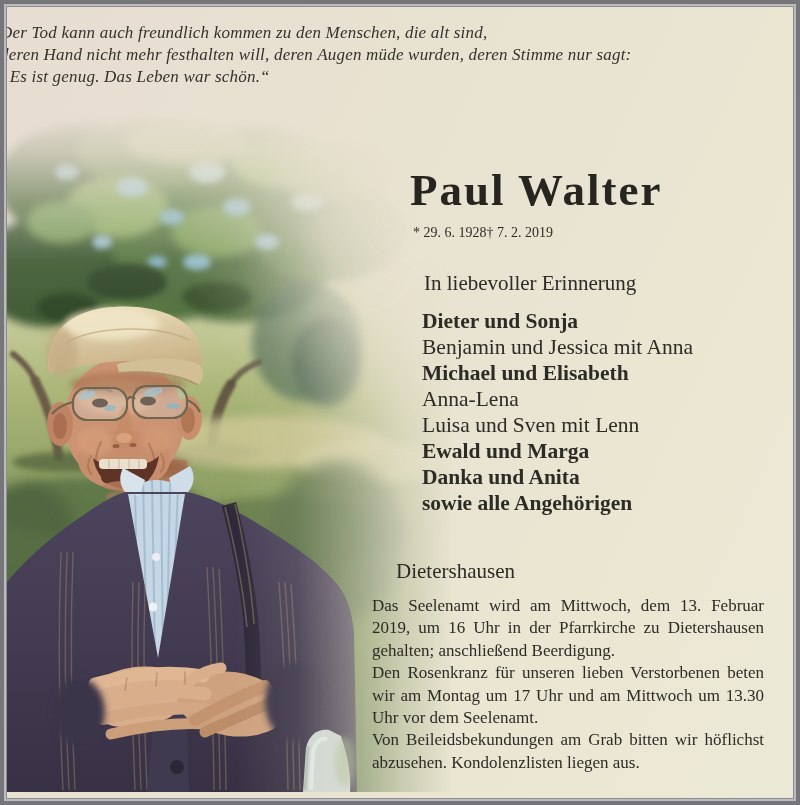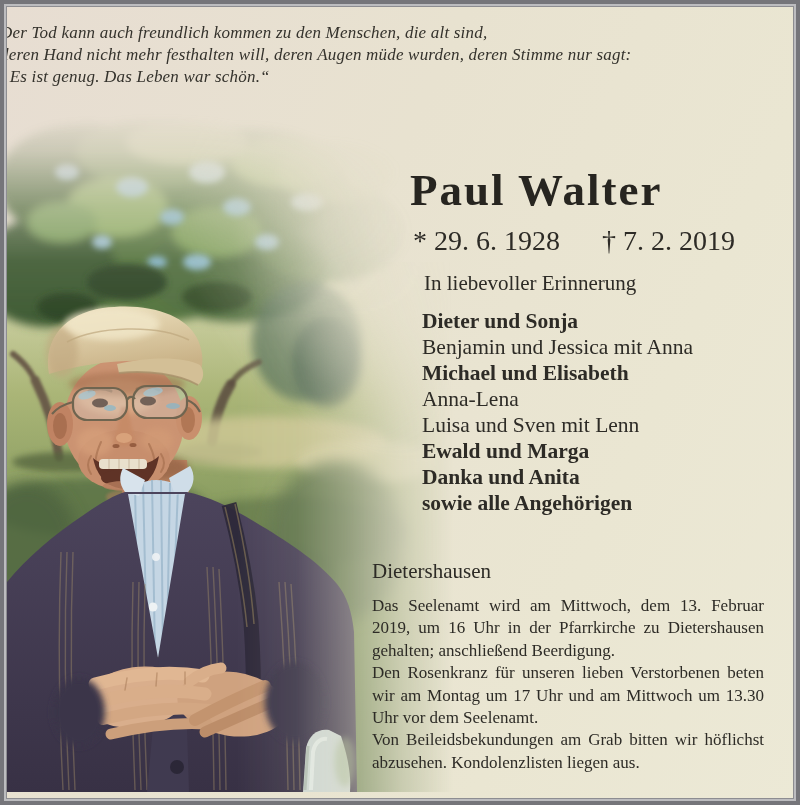--- a/index.html
+++ b/index.html
@@ -29,25 +29,25 @@
     width:100%;height:100%;
     -webkit-mask-image:linear-gradient(to right,#000 0px,#000 230px,rgba(0,0,0,.9) 290px,rgba(0,0,0,.62) 340px,rgba(0,0,0,.25) 395px,rgba(0,0,0,0) 446px);
             mask-image:linear-gradient(to right,#000 0px,#000 230px,rgba(0,0,0,.9) 290px,rgba(0,0,0,.62) 340px,rgba(0,0,0,.25) 395px,rgba(0,0,0,0) 446px);
   }
   
   .txt{position:absolute;z-index:3;}
   .quote{left:0;top:22px;width:800px;text-align:left;font-style:italic;
          font-size:17px;line-height:22px;letter-spacing:.2px;color:#34322c;}
   .intro{left:102px;top:101px;width:698px;text-align:center;font-size:18.5px;line-height:23px;}
   .name{left:410px;top:164px;font-size:45px;font-weight:bold;letter-spacing:2px;color:#272520;margin:0;text-align:right;}
-  .dates{left:413px;top:225px;font-size:28px;display:flex;gap:42px;}
+  .dates{left:413px;top:225px;font-size:14px;display:flex;}
   .remembrance{left:424px;top:271px;font-size:21px;}
   .mourners{left:422px;top:308px;font-size:21.5px;line-height:26px;}
   .mourners .b{font-weight:bold;}
-  .place{left:372px;top:559px;font-size:21px;}
+  .place{left:396px;top:559px;font-size:21px;}
   .service{left:372px;top:595px;width:392px;font-size:17px;line-height:22.4px;}
   .service .sp{text-align:justify;}
 </style>
 </head>
 <body>
 
 <div class="card">
 
   <div class="photo-wrap">
    <div class="pf-corner">

